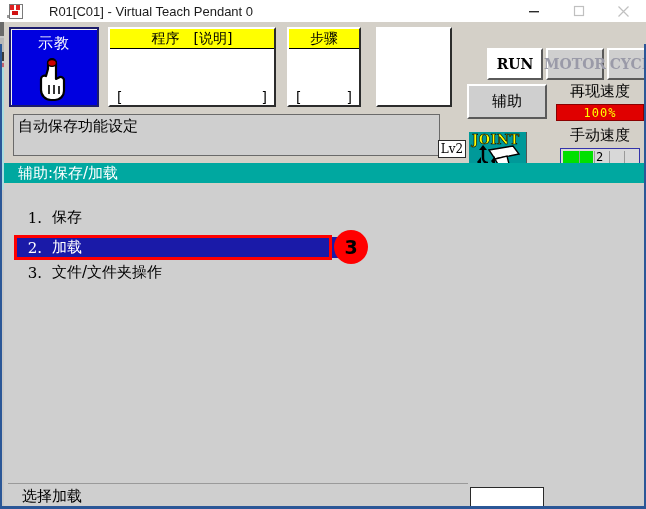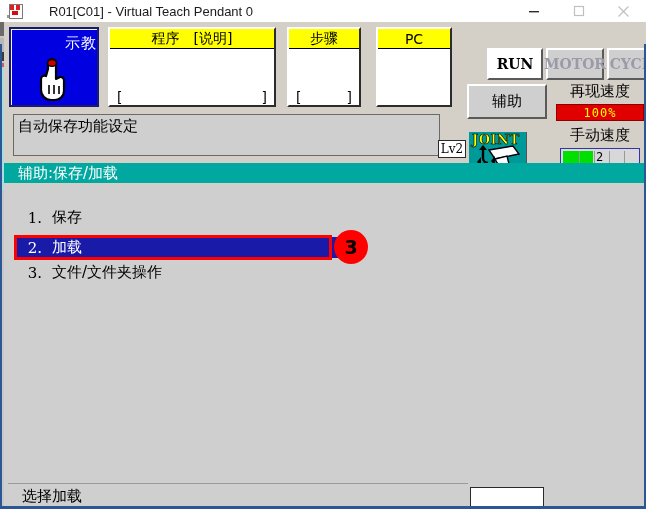--- a/index.html
+++ b/index.html
@@ -143,21 +143,21 @@
     left: 5px; top: 5px;
     width: 90px; height: 80px;
     background: #0000e0;
     border: 2px solid #1b1b6b;
     box-sizing: border-box;
     box-shadow: 1px 1px 0 #f2f2f2 inset;
   }
   #teach-button .teach-label {
     position: absolute;
     left: 0; right: 0; top: 5px;
-    text-align: right;
+    text-align: center;
     color: #ffffff;
     font-size: 15px;
     font-family: "DejaVu Sans", sans-serif;
     letter-spacing: 1px;
   }
   #teach-hand {
     position: absolute;
     left: 50%; top: 28px;
     transform: translateX(-50%);
   }
@@ -565,21 +565,20 @@
 
       <div id="step-box" class="fieldbox">
         <div class="fb-head">步骤</div>
         <div class="fb-body">
           <span class="fb-brk-l">[</span>
           <span class="fb-brk-r">]</span>
         </div>
       </div>
 
       <div id="pc-box" class="fieldbox">
-        <div class="fb-head">PC</div>
         <div class="fb-body"></div>
       </div>
 
       <div id="btn-run" class="modebtn">RUN</div>
       <div id="btn-motor" class="modebtn">MOTOR</div>
       <div id="btn-cycle" class="modebtn">CYCLE</div>
 
       <div id="btn-assist">辅助</div>
 
       <div id="play-speed-label">再现速度</div>

